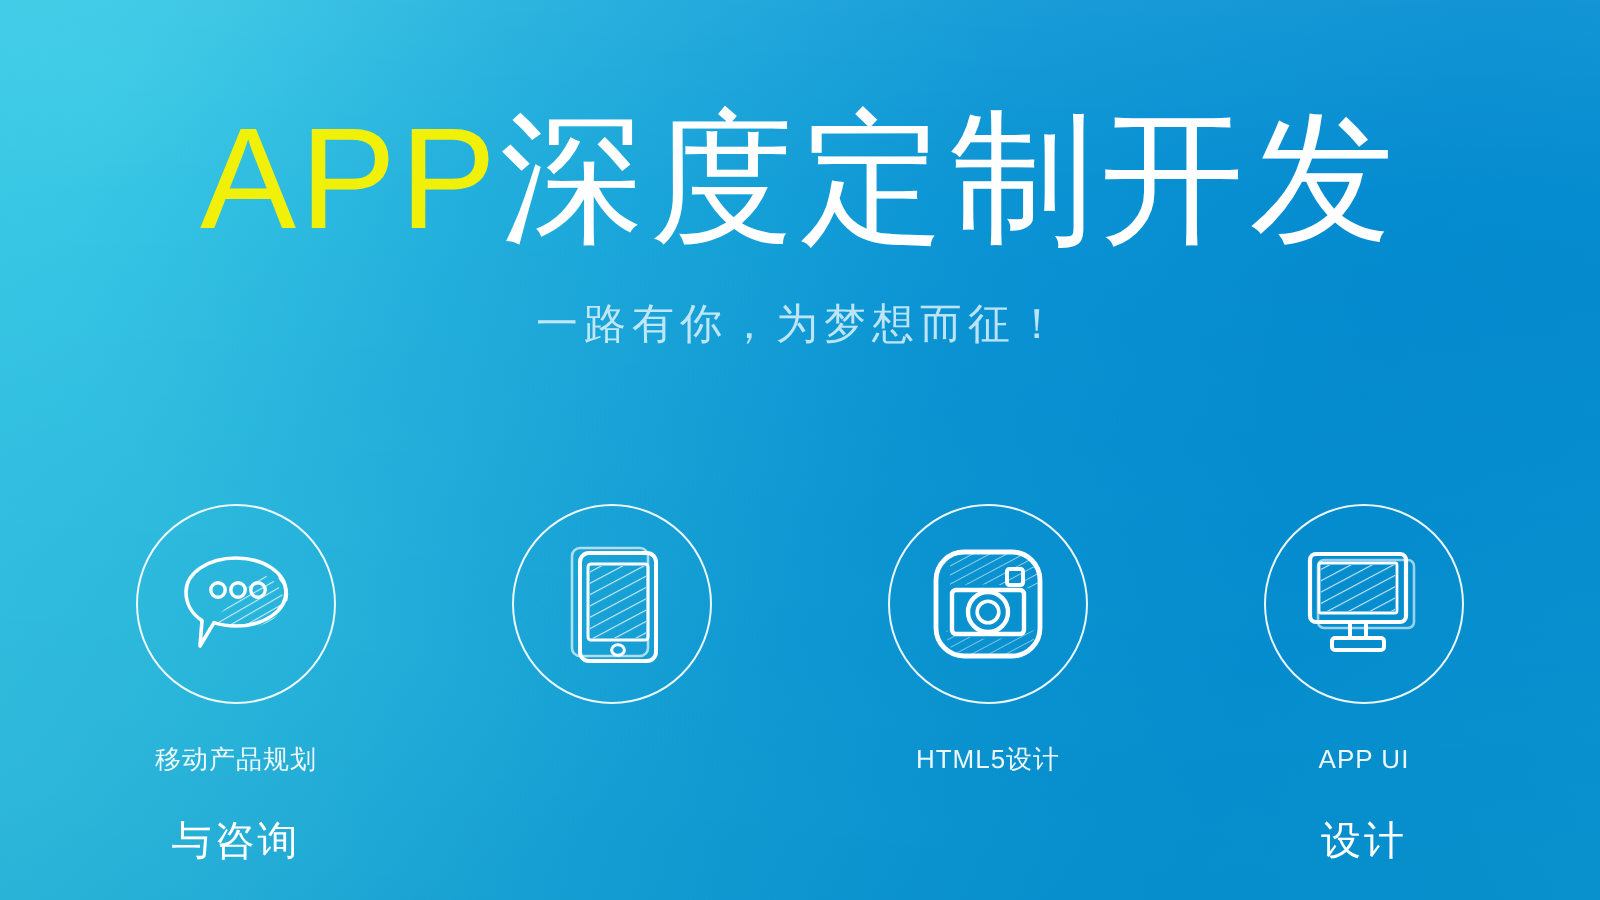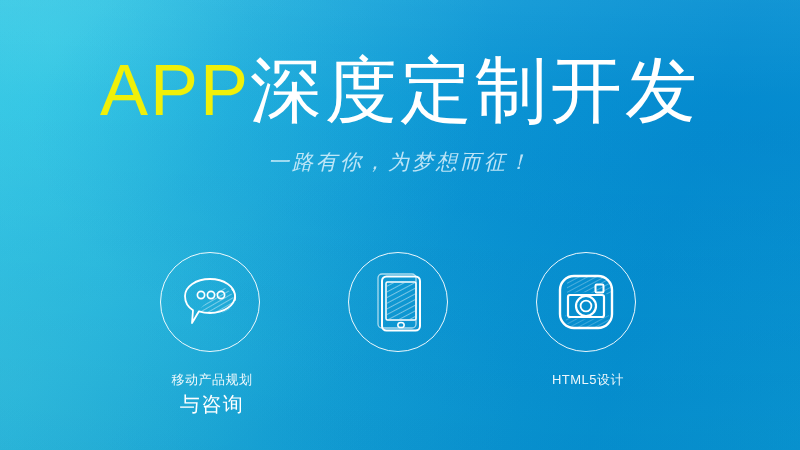--- a/index.html
+++ b/index.html
@@ -78,37 +78,37 @@
   .subtitle {
     position: absolute;
     top: 148px;
     left: 0;
     width: 100%;
     text-align: center;
     font-size: 21px;
     font-weight: 300;
     letter-spacing: 3px;
     color: rgba(232,248,255,0.80);
-    font-style: italic;
   }
 
   
   .features {
     position: absolute;
     top: 252px;
     left: 0;
     width: 100%;
     display: flex;
     justify-content: center;
     gap: 84px;
   }
   .feature {
     width: 104px;
     display: flex;
     flex-direction: column;
+    align-items: center;
   }
   .circle {
     width: 100px;
     height: 100px;
     border-radius: 50%;
     border: 1.6px solid rgba(255,255,255,0.92);
     display: flex;
     align-items: center;
     justify-content: center;
     box-sizing: border-box;
@@ -125,21 +125,21 @@
     color: rgba(255,255,255,0.93);
     letter-spacing: 0.5px;
     line-height: 1.5;
   }
   .label-bottom {
     font-size: 20px;
     font-weight: 400;
     color: #ffffff;
     letter-spacing: 1.5px;
     line-height: 1.35;
-    margin-top: 1px;
+    margin-top: 18px;
   }
 </style>
 </head>
 <body>
 
 <div id="banner">
   <div class="bg-base"></div>
   <div class="bg-glow-tl"></div>
   <div class="bg-glow-bl"></div>
   <div class="bg-deep-r"></div>
@@ -210,16 +210,37 @@
             <circle cx="31" cy="35" r="10" fill="none" stroke="#ffffff" stroke-width="2.2"></circle>
             <circle cx="31" cy="35" r="5.4" fill="none" stroke="#ffffff" stroke-width="1.8"></circle>
             <rect x="40.5" y="13.5" width="8" height="8" rx="1.2" ry="1.2" fill="none" stroke="#ffffff" stroke-width="2"></rect>
           </svg>
         </div>
         <div class="labels">
           <div class="label-top">HTML5设计</div>
         </div>
       </div>
 
+      <div class="feature">
+        <div class="circle">
+          <svg width="64" height="58" viewBox="0 0 64 58" fill="none">
+            <defs>
+              <pattern id="hatch4" width="5" height="5" patternTransform="rotate(62)" patternUnits="userSpaceOnUse">
+                <line x1="0" y1="0" x2="0" y2="5" stroke="#ffffff" stroke-width="1.1"></line>
+              </pattern>
+            </defs>
+            <rect x="9" y="7" width="48" height="34" rx="3" ry="3" fill="none" stroke="#ffffff" stroke-width="1.3" opacity="0.6"></rect>
+            <rect x="5" y="4" width="48" height="34" rx="3" ry="3" fill="none" stroke="#ffffff" stroke-width="2.1"></rect>
+            <rect x="9.5" y="8.5" width="39" height="25" rx="1" ry="1" fill="none" stroke="#ffffff" stroke-width="1.4"></rect>
+            <rect x="10.5" y="9.5" width="37" height="23" fill="url(#hatch4)" opacity="0.8"></rect>
+            <rect x="25" y="38" width="8" height="8" fill="none" stroke="#ffffff" stroke-width="2"></rect>
+            <rect x="16" y="46" width="26" height="6" rx="1.5" ry="1.5" fill="none" stroke="#ffffff" stroke-width="2"></rect>
+          </svg>
+        </div>
+        <div class="labels">
+          <div class="label-top">APP UI</div>
+          <div class="label-bottom">设计</div>
+        </div>
+      </div>
 
     </div>
   </div>
 </div>
 
 </body></html>

